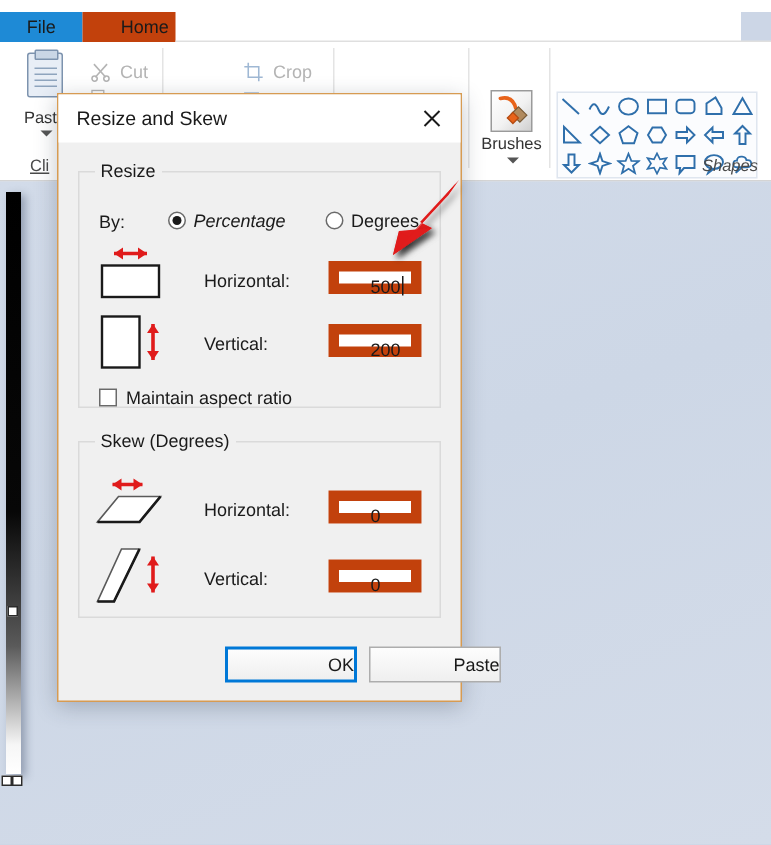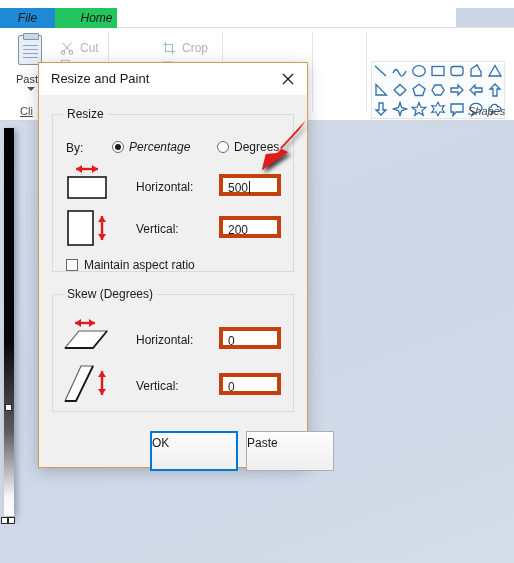--- a/index.html
+++ b/index.html
@@ -24,31 +24,30 @@
     font-size:10px; color:#7a7a7a; letter-spacing:1px;
     white-space:nowrap;
   }
   #titlebar .wintitle {
     position:absolute; top:-9px; left:120px;
     font-size:10px; color:#9aa0a6; white-space:nowrap;
   }
 
   
   #tabstrip {
-    position:absolute; left:0; top:8px; width:456px; height:20px;
+    position:absolute; left:0; top:8px; width:494px; height:20px;
     background:#ffffff;
-    font-style:italic;
   }
   #tabstrip .tab {
     position:absolute; top:0; height:20px; line-height:20px;
     text-align:center; font-size:12px; color:#1a1a1a;
     cursor:default;
   }
   #tab-file { left:0; width:55px; background:#1e8ad6; color:#fff; }
-  #tab-home { left:55px; width:62px; background:#22c55e;padding-left:21px; }
+  #tab-home { left:55px; width:62px; background:#c2410c;padding-left:21px; }
   #tab-view { left:117px; width:58px; background:#fdfdfd; }
   #tabstrip .tabline {
     position:absolute; left:117px; top:19px; width:397px; height:1px;
     background:#dfdfdf;
   }
 
   
   #ribbon {
     position:absolute; left:0; top:28px; width:514px; height:93px;
     background:#ffffff; border-bottom:1px solid #d4d4d4;
@@ -180,39 +179,39 @@
     border-radius:50%; background:#fff; vertical-align:-2px; margin-right:5px;
     position:relative;
   }
   .radio.on:after {
     content:""; position:absolute; left:2px; top:2px; width:6px; height:6px;
     border-radius:50%; background:#1a1a1a;
   }
 
   .tbox {
     position:absolute; width:62px; height:22px;
-    background:#ffffff; border:4px solid #c2410c;
-    font-size:12px; color:#1a1a1a; line-height:20px; padding-left:5px;
+    background:#ffffff; border:7px solid #c2410c;
+    font-size:12px; color:#1a1a1a; line-height:20px; padding-left:21px;
     white-space:nowrap;
   }
   .caret {
     display:inline-block; width:1px; height:13px; background:#1a1a1a;
     vertical-align:-2px; margin-left:1px;
   }
 
   .cbox {
     position:absolute; width:12px; height:12px;
     background:#ffffff; border:1px solid #6a6a6a;
   }
 
   .dbtn {
-    position:absolute; width:88px; height:40px;
+    position:absolute; width:88px; height:24px;
     background:linear-gradient(#fdfdfd,#efefef);
     border:1px solid #adadad; font-size:12px; color:#1a1a1a;
-    text-align:left; line-height:22px;
+    text-align:right; line-height:22px;
   }
   #btn-ok { left:111px; top:336px; border:2px solid #0078d7; line-height:20px; }
   #btn-cancel { left:207px; top:336px; }
 
   
   #arrow { position:absolute; left:240px; top:118px; width:72px; height:64px; }
 </style>
 </head>
 <body>
 
@@ -296,20 +295,31 @@
       <path d="M9 16 q-3 3 -1 6" fill="none" stroke="#e86a18" stroke-width="2.4" stroke-linecap="round"></path>
     </svg>
   </div>
 
   <div class="toolbtn" id="tool-text">
     <span>A</span>
   </div>
 
   <div class="rsep" style="left:312px"></div>
 
+  <div id="brushes-btn">
+    <div id="brush-icon">
+      <svg viewBox="0 0 28 28" width="26" height="26">
+        <path d="M6 5 q9 -2 11 7" fill="none" stroke="#e8631a" stroke-width="2.6" stroke-linecap="round"></path>
+        <path d="M14 16 l5 -5 l6 6 l-5 5 z" fill="#b08a5e" stroke="#7a5c38" stroke-width=".9"></path>
+        <path d="M11 19 l4 -4 l4 4 l-4 4 z" fill="#e8631a" stroke="#b34a10" stroke-width=".9"></path>
+      </svg>
+    </div>
+    <div id="brushes-label">Brushes</div>
+    <div id="brushes-caret"></div>
+  </div>
 
   <div class="rsep" style="left:366px"></div>
 
   <div id="shapes-gallery">
     <div class="shape">
         <svg width="16" height="16" viewBox="0 0 16 16">
           <line x1="2" y1="3" x2="13" y2="13" stroke="#2f6fab" stroke-width="1.3"></line>
         </svg>
       </div>
     <div class="shape">
@@ -425,21 +435,21 @@
 <div id="workarea">
   <div id="canvas-strip"></div>
   <div class="handle" id="h-mid"></div>
   <div class="handle" id="h-bl"></div>
   <div class="handle" id="h-bm"></div>
 </div>
 
 <div id="dialog">
 
   <div id="dlg-titlebar">
-    <div id="dlg-title">Resize and Paint</div>
+    <div id="dlg-title">Resize and Skew</div>
     <div id="dlg-close">
       <svg width="26" height="24" viewBox="0 0 26 24">
         <line x1="8" y1="7" x2="18" y2="17" stroke="#1a1a1a" stroke-width="1.3"></line>
         <line x1="18" y1="7" x2="8" y2="17" stroke="#1a1a1a" stroke-width="1.3"></line>
       </svg>
     </div>
   </div>
 
   <div id="dlg-body">
 

